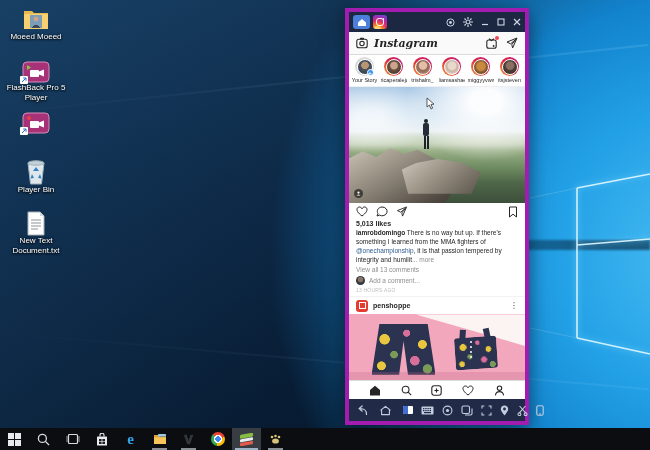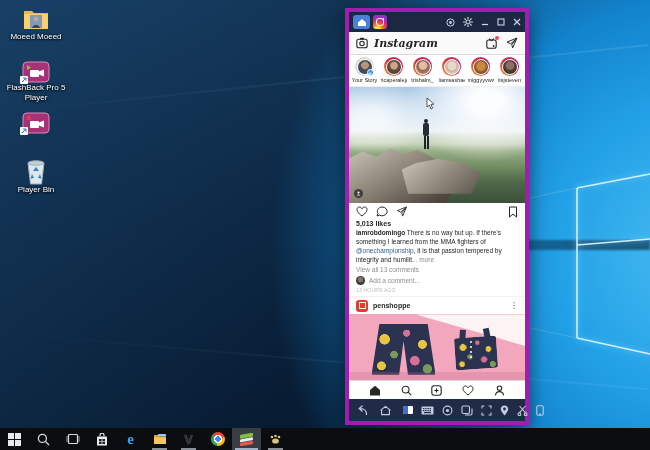--- a/index.html
+++ b/index.html
@@ -245,20 +245,35 @@
     <div class="art">
         <svg width="24" height="26" viewBox="0 0 24 26">
       <path d="M4 4 h16 l-2.5 21 h-11 z" fill="#dfe7ec" stroke="#9fb0bc" stroke-width="1"></path>
       <ellipse cx="12" cy="4" rx="8" ry="2.2" fill="#c3d0d8" stroke="#9fb0bc" stroke-width="1"></ellipse>
       <path d="M9 12 l3-4 3 4 z M8 15 l2 4 -3.5 .5 z M16 15 l-2 4 3.5 .5 z" fill="#2e86c8"></path>
     </svg>
       </div>
     <div class="lbl">Player Bin</div>
   </div>
 
+  <div class="dicon">
+    <div class="art">
+        <svg width="20" height="25" viewBox="0 0 20 25">
+      <path d="M2 1 h12 l4 4 v19 h-16 z" fill="#fff" stroke="#aab0b6" stroke-width="1"></path>
+      <path d="M14 1 l4 4 h-4 z" fill="#d5dadd"></path>
+      <g stroke="#8d959c" stroke-width="1">
+            <line x1="5" y1="9" x2="15" y2="9"></line>
+            <line x1="5" y1="12" x2="15" y2="12"></line>
+            <line x1="5" y1="15" x2="15" y2="15"></line>
+            <line x1="5" y1="18" x2="12" y2="18"></line>
+          </g>
+    </svg>
+      </div>
+    <div class="lbl">New Text Document.txt</div>
+  </div>
 
 </div>
 
 <div class="bswin">
 
   <div class="tabbar">
     <div class="tab-home">
       <svg width="10" height="9" viewBox="0 0 10 9">
           <path d="M1 4.5 L5 1 L9 4.5 V8 H1 Z" fill="#fff"></path>
         </svg>

